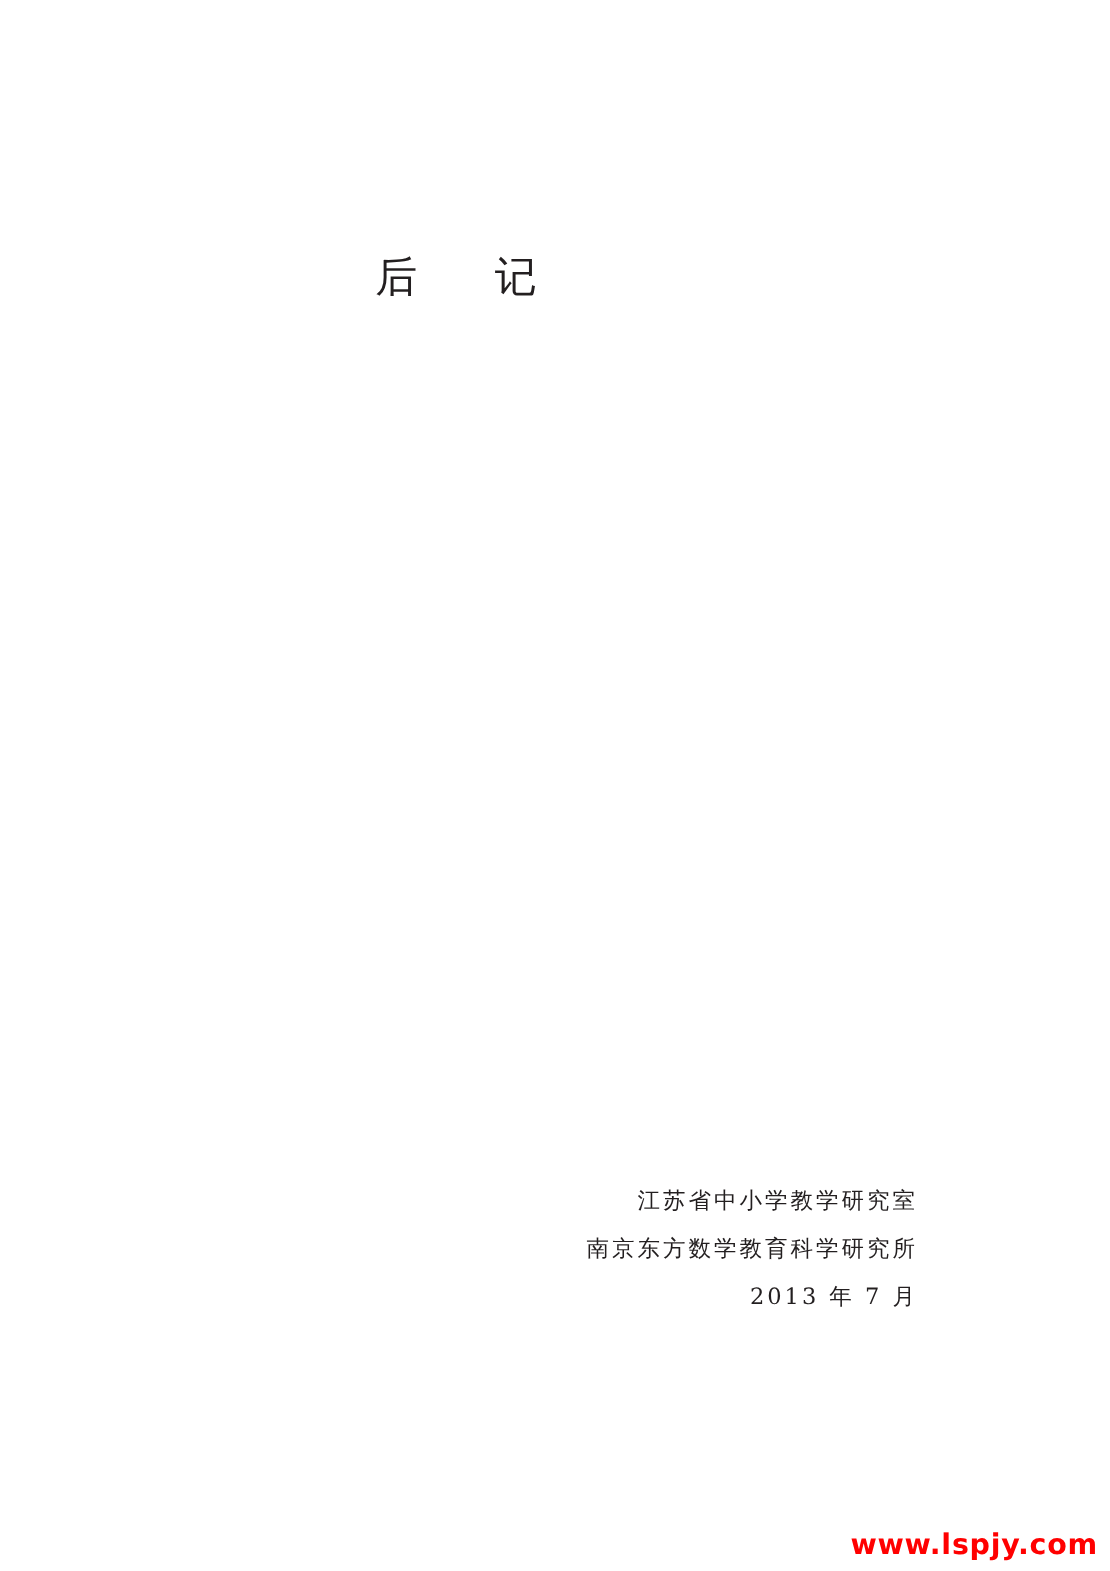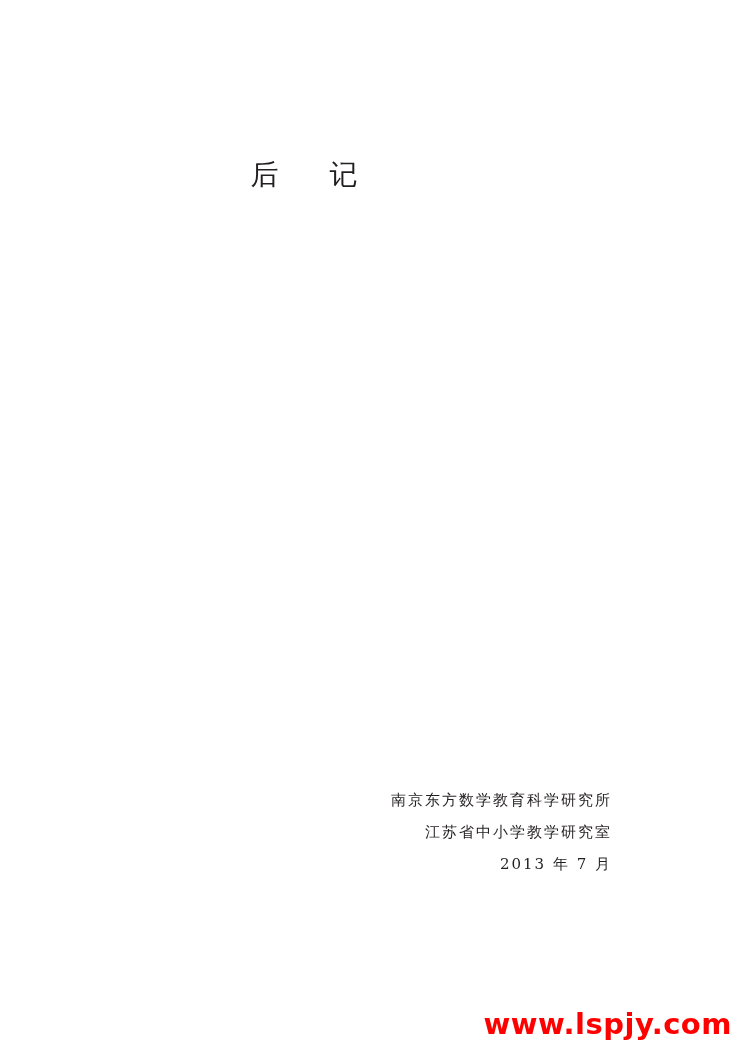--- a/index.html
+++ b/index.html
@@ -1,45 +1,45 @@
 <!DOCTYPE html>
 <html><head>
 <meta charset="utf-8">
 <style>
   html, body { margin:0; padding:0; }
   body {
     width:740px; height:1047px; background:#ffffff; position:relative; overflow:hidden;
     font-family: "DejaVu Serif", "Liberation Serif", serif; color:#231f20;
   }
   .title {
-    position:absolute; top:156px; left:0; width:608px; text-align:center;
-    font-size:28px; letter-spacing:22px; text-indent:22px; font-family:Liberation Serif, serif;
+    position:absolute; top:166px; left:0; width:608px; text-align:center;
+    font-size:28px; letter-spacing:22px; text-indent:22px; font-family:Liberation Sans, sans-serif;
   }
   .body-text {
     position:absolute; left:120px; top:234px; width:520px;
     font-size:16.5px; line-height:32px; letter-spacing:0.6px; text-align:justify;
   }
   .para { margin:0; text-indent:2em; }
   .sign {
     position:absolute; right:128px; top:784px; text-align:right;
     font-size:15px; line-height:32px; letter-spacing:2px;
   }
   .watermark {
     position:absolute; right:8px; bottom:6px;
-    font-family:"DejaVu Sans", sans-serif; font-weight:bold; font-size:29px;
+    font-family:"DejaVu Sans", sans-serif; font-weight:bold; font-size:19px;
     color:#ff0000; letter-spacing:0.5px;margin-left:36px;
   }
 </style>
 </head>
 <body>
 
 <div class="title">后 记</div>
 
 <div class="body-text">
 </div>
 
 <div class="sign">
+  <div>江苏省中小学教学研究室</div>
   <div>南京东方数学教育科学研究所</div>
-  <div>江苏省中小学教学研究室</div>
   <div>2013 年 7 月</div>
 </div>
 
 <div class="watermark">www.lspjy.com</div>
 
 </body></html>

